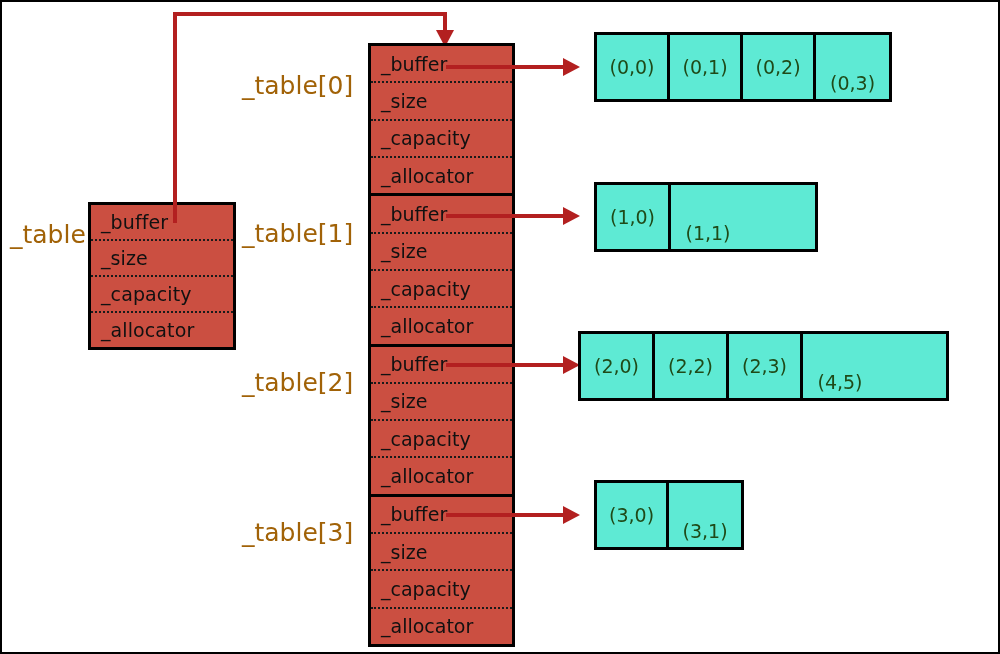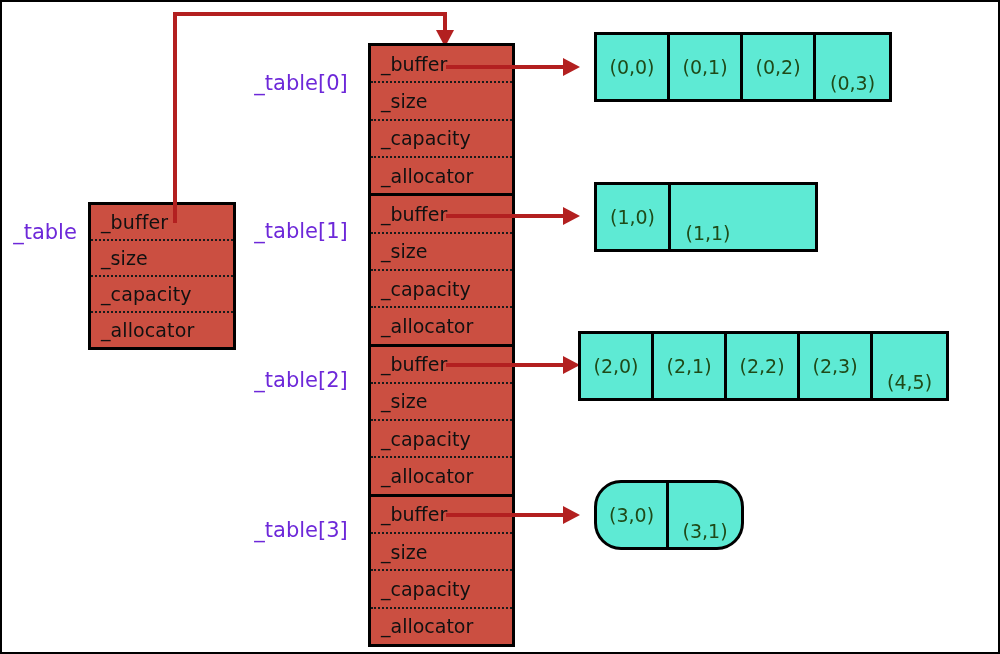--- a/index.html
+++ b/index.html
@@ -71,24 +71,24 @@
     box-sizing: border-box;
     font-size: 19px;
     color: #111111;
     border-bottom: 2px dotted #1a1a1a;
   }
   .slot .field:last-child { border-bottom: none; }
 
   
   .label {
     position: absolute;
-    font-size: 21px;
-    color: #6d28d9;
+    font-size: 25px;
+    color: #a16207;
     white-space: nowrap;
-    text-align: center;
+    text-align: left;
   }
 
   
   .vector {
     position: absolute;
     height: 70px;
     border: 3px solid #000000;
     box-sizing: border-box;
     display: flex;
     background: #5eead4;
@@ -202,24 +202,23 @@
     <div class="cell">(0,3)</div>
   </div>
 
   <div class="vector" style="left:592px; top:180px; width:224px;">
     <div class="cell">(1,0)</div>
     <div class="cell">(1,1)</div>
   </div>
 
   <div class="vector" style="left:576px; top:329px; width:371px;">
     <div class="cell">(2,0)</div>
-    <div class="cell">(2,1)</div>
     <div class="cell">(2,2)</div>
     <div class="cell">(2,3)</div>
     <div class="cell">(4,5)</div>
   </div>
 
-  <div class="vector" style="left:592px; top:478px; width:150px;border-radius:27px;">
+  <div class="vector" style="left:592px; top:478px; width:150px;">
     <div class="cell">(3,0)</div>
     <div class="cell">(3,1)</div>
   </div>
 
 </div>
 
 </body></html>

